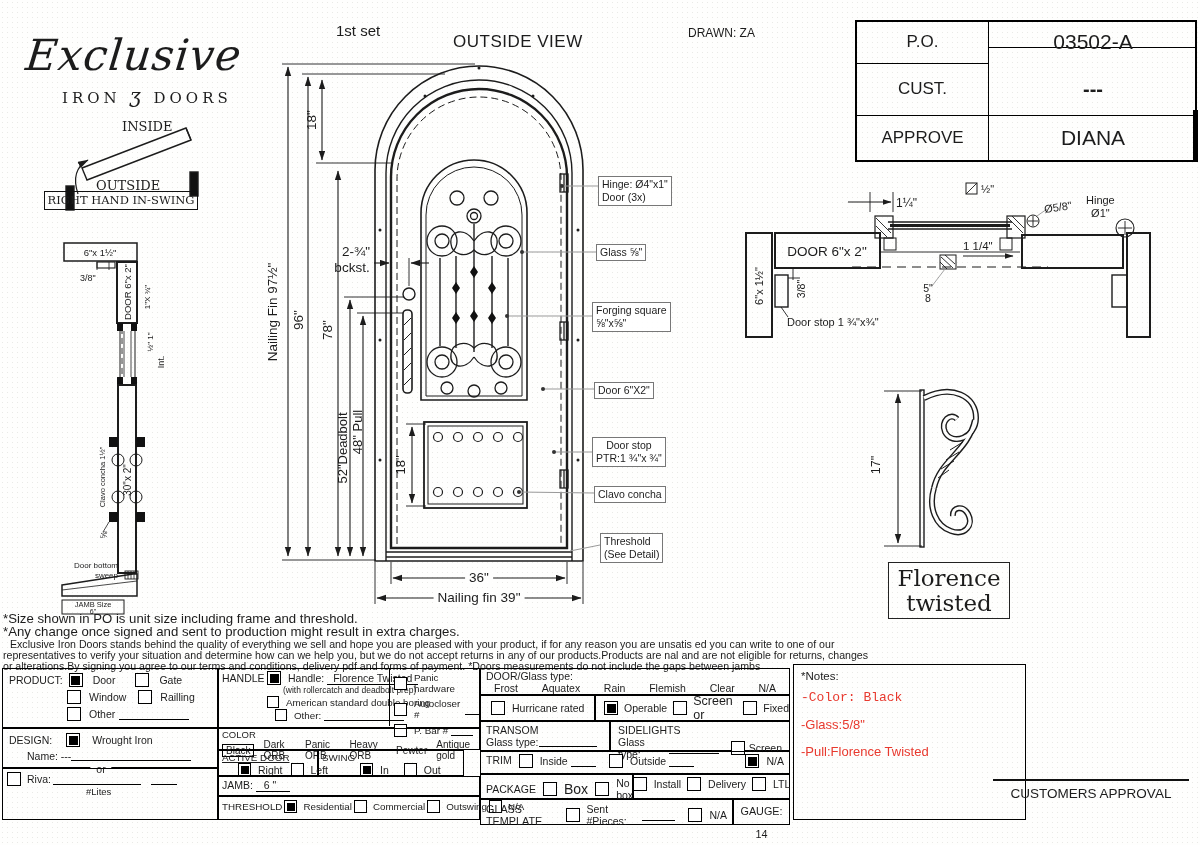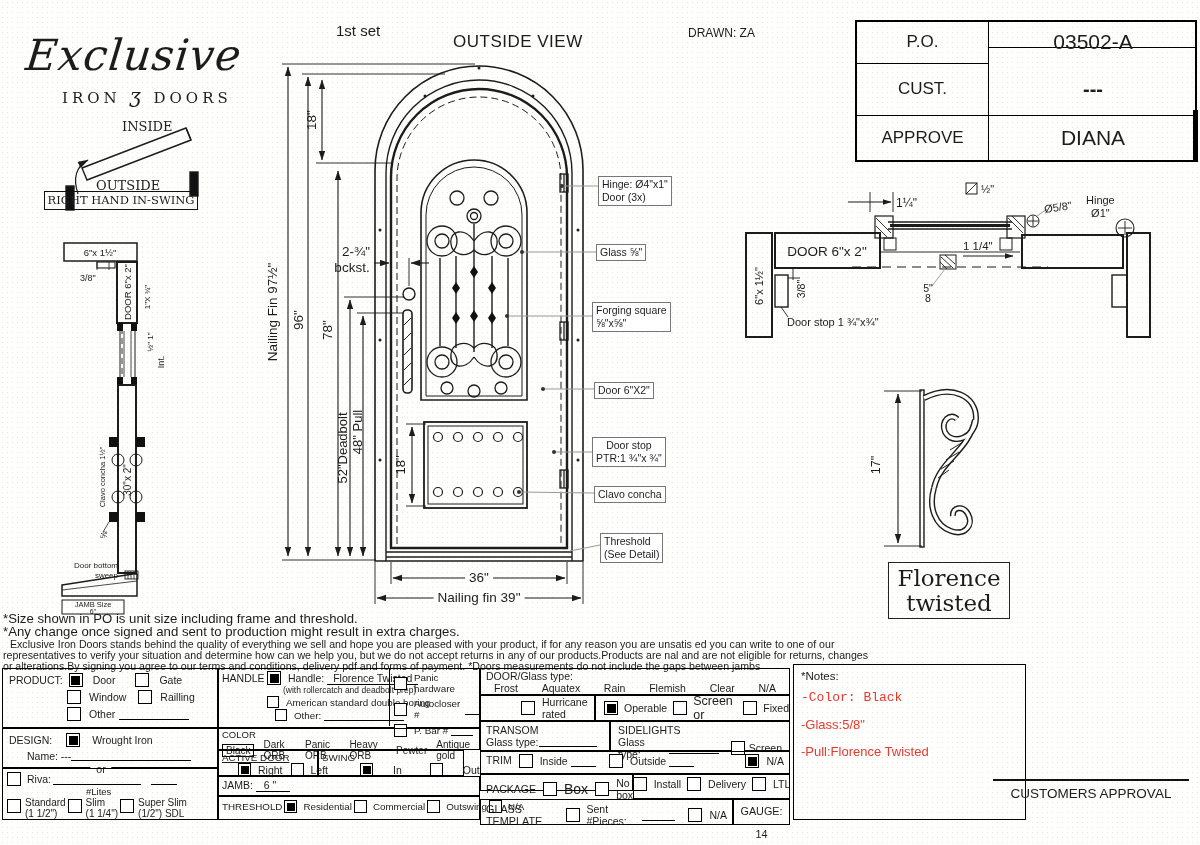--- a/index.html
+++ b/index.html
@@ -406,28 +406,20 @@
   <div class="ctr" style="left:98px;top:40px;background:#fefefd;padding:0 6px;font-size:10.5px;">or</div>
 </div>
 <div class="cell" style="left:2px;top:768px;width:216px;height:52px;padding:3px 4px;">
   <div class="row-flex" style="gap:2px;">
     <span class="cb"></span>
     <span class="opt">Riva:</span>
     <span class="ul" style="width:88px;"></span>
     <span class="ul" style="width:26px;margin-left:8px;"></span>
   </div>
   <div class="abs" style="left:83px;top:17px;font-size:9.5px;">#Lites</div>
-  <div class="row-flex" style="margin-top:11px;align-items:flex-start;">
-    <span class="cb" style="margin-top:2px;"></span>
-    <span style="font-size:10px;line-height:1.1;"><span>Standard</span><br><span>(1 1/2")</span></span>
-    <span class="cb" style="margin-top:2px;margin-left:2px;"></span>
-    <span style="font-size:10px;line-height:1.1;"><span>Slim</span><br><span>(1 1/4")</span></span>
-    <span class="cb" style="margin-top:2px;margin-left:2px;"></span>
-    <span style="font-size:10px;line-height:1.1;"><span>Super Slim</span><br><span>(1/2") SDL</span></span>
-  </div>
 </div>
 
 <div class="cell" style="left:218px;top:668px;width:262px;height:60px;padding:2px 4px;">
   <span class="lbl" style="position:absolute;left:3px;top: 3px;">HANDLE</span>
   <div class="abs" style="left:170px;top:0;width:1.2px;height:57px;background:#000;"></div>
   <div style="margin-left:44px;">
     <div class="row-flex" style="gap:3px;">
       <span class="cb f"></span>
       <span class="opt">Handle:</span>
       <span style="font-size:10.5px;border-bottom:1.2px solid #000;padding:0 6px;">Florence Twisted</span>
@@ -475,21 +467,21 @@
   <div style="font-size:9.8px;text-decoration:underline;">ACTIVE DOOR</div>
   <div class="row-flex" style="gap:3px;margin-left:16px;">
     <span class="cb f" style="width:11px;height:11px;"></span>
         <span style="font-size:10.5px;">Right</span>
     <span class="cb" style="width:11px;height:11px;margin-left:5px;"></span>
         <span style="font-size:10.5px;">Left</span>
   </div>
 </div>
 <div class="cell" style="left:318px;top:750px;width:146px;height:26px;padding:1px 3px;">
   <div style="font-size:9.8px;">SWING</div>
-  <div class="row-flex" style="gap:16px;margin-left:38px;">
+  <div class="row-flex" style="gap:3px;margin-left:38px;">
     <span class="cb f" style="width:11px;height:11px;"></span>
         <span style="font-size:10.5px;">In</span>
     <span class="cb" style="width:11px;height:11px;margin-left:12px;"></span>
         <span style="font-size:10.5px;">Out</span>
   </div>
 </div>
 <div class="cell" style="left:218px;top:776px;width:262px;height:20px;padding:2px 3px;font-size:10.5px;">
   <span>JAMB:</span>
   <span style="border-bottom:1.2px solid #000;padding:0 14px 0 8px;">6 "</span>
 </div>
@@ -512,21 +504,21 @@
   <div class="row-flex" style="justify-content:space-between;padding:0 8px;font-size:10.5px;">
     <span>Frost</span>
     <span>Aquatex</span>
     <span>Rain</span>
     <span>Flemish</span>
     <span>Clear</span>
     <span>N/A</span>
   </div>
 </div>
 <div class="cell" style="left:480px;top:695px;width:115px;height:26px;">
-  <div class="row-flex" style="gap:3px;height:100%;padding-left:24px;margin-left:16px;">
+  <div class="row-flex" style="gap:3px;height:100%;padding-left:10px;">
     <span class="cb"></span>
     <span style="font-size:10.5px;">Hurricane rated</span>
   </div>
 </div>
 <div class="cell" style="left:595px;top:695px;width:195px;height:26px;">
   <div class="row-flex" style="gap:2px;height:100%;padding-left:8px;">
     <span class="cb f"></span>
     <span style="font-size:10.5px;">Operable</span>
     <span class="cb" style="margin-left:4px;"></span>
     <span style="font-size:12.5px;">Screen or</span>
@@ -553,21 +545,21 @@
     <span class="cb"></span>
         <span style="font-size:10.5px;">Inside</span>
     <span class="ul" style="width:38px;"></span>
     <span class="cb" style="margin-left:10px;"></span>
         <span style="font-size:10.5px;">Outside</span>
     <span class="ul" style="width:38px;"></span>
     <span class="cb f" style="margin-left:48px;"></span>
         <span style="font-size:10.5px;">N/A</span>
   </div>
 </div>
-<div class="cell" style="left:480px;top:774px;width:153px;height:17px;padding:2px 5px;">
+<div class="cell" style="left:480px;top:774px;width:153px;height:25px;padding:2px 5px;">
   <div class="row-flex" style="gap:3px;">
     <span style="font-size:10.5px;">PACKAGE</span>
     <span class="cb" style="margin-left:4px;"></span>
         <span style="font-size:14px;">Box</span>
     <span class="cb" style="margin-left:4px;"></span>
         <span style="font-size:10.5px;">No box</span>
   </div>
 </div>
 <div class="cell" style="left:633px;top:774px;width:157px;height:25px;padding:2px 5px;">
   <div class="row-flex" style="gap:3px;justify-content:center;">

